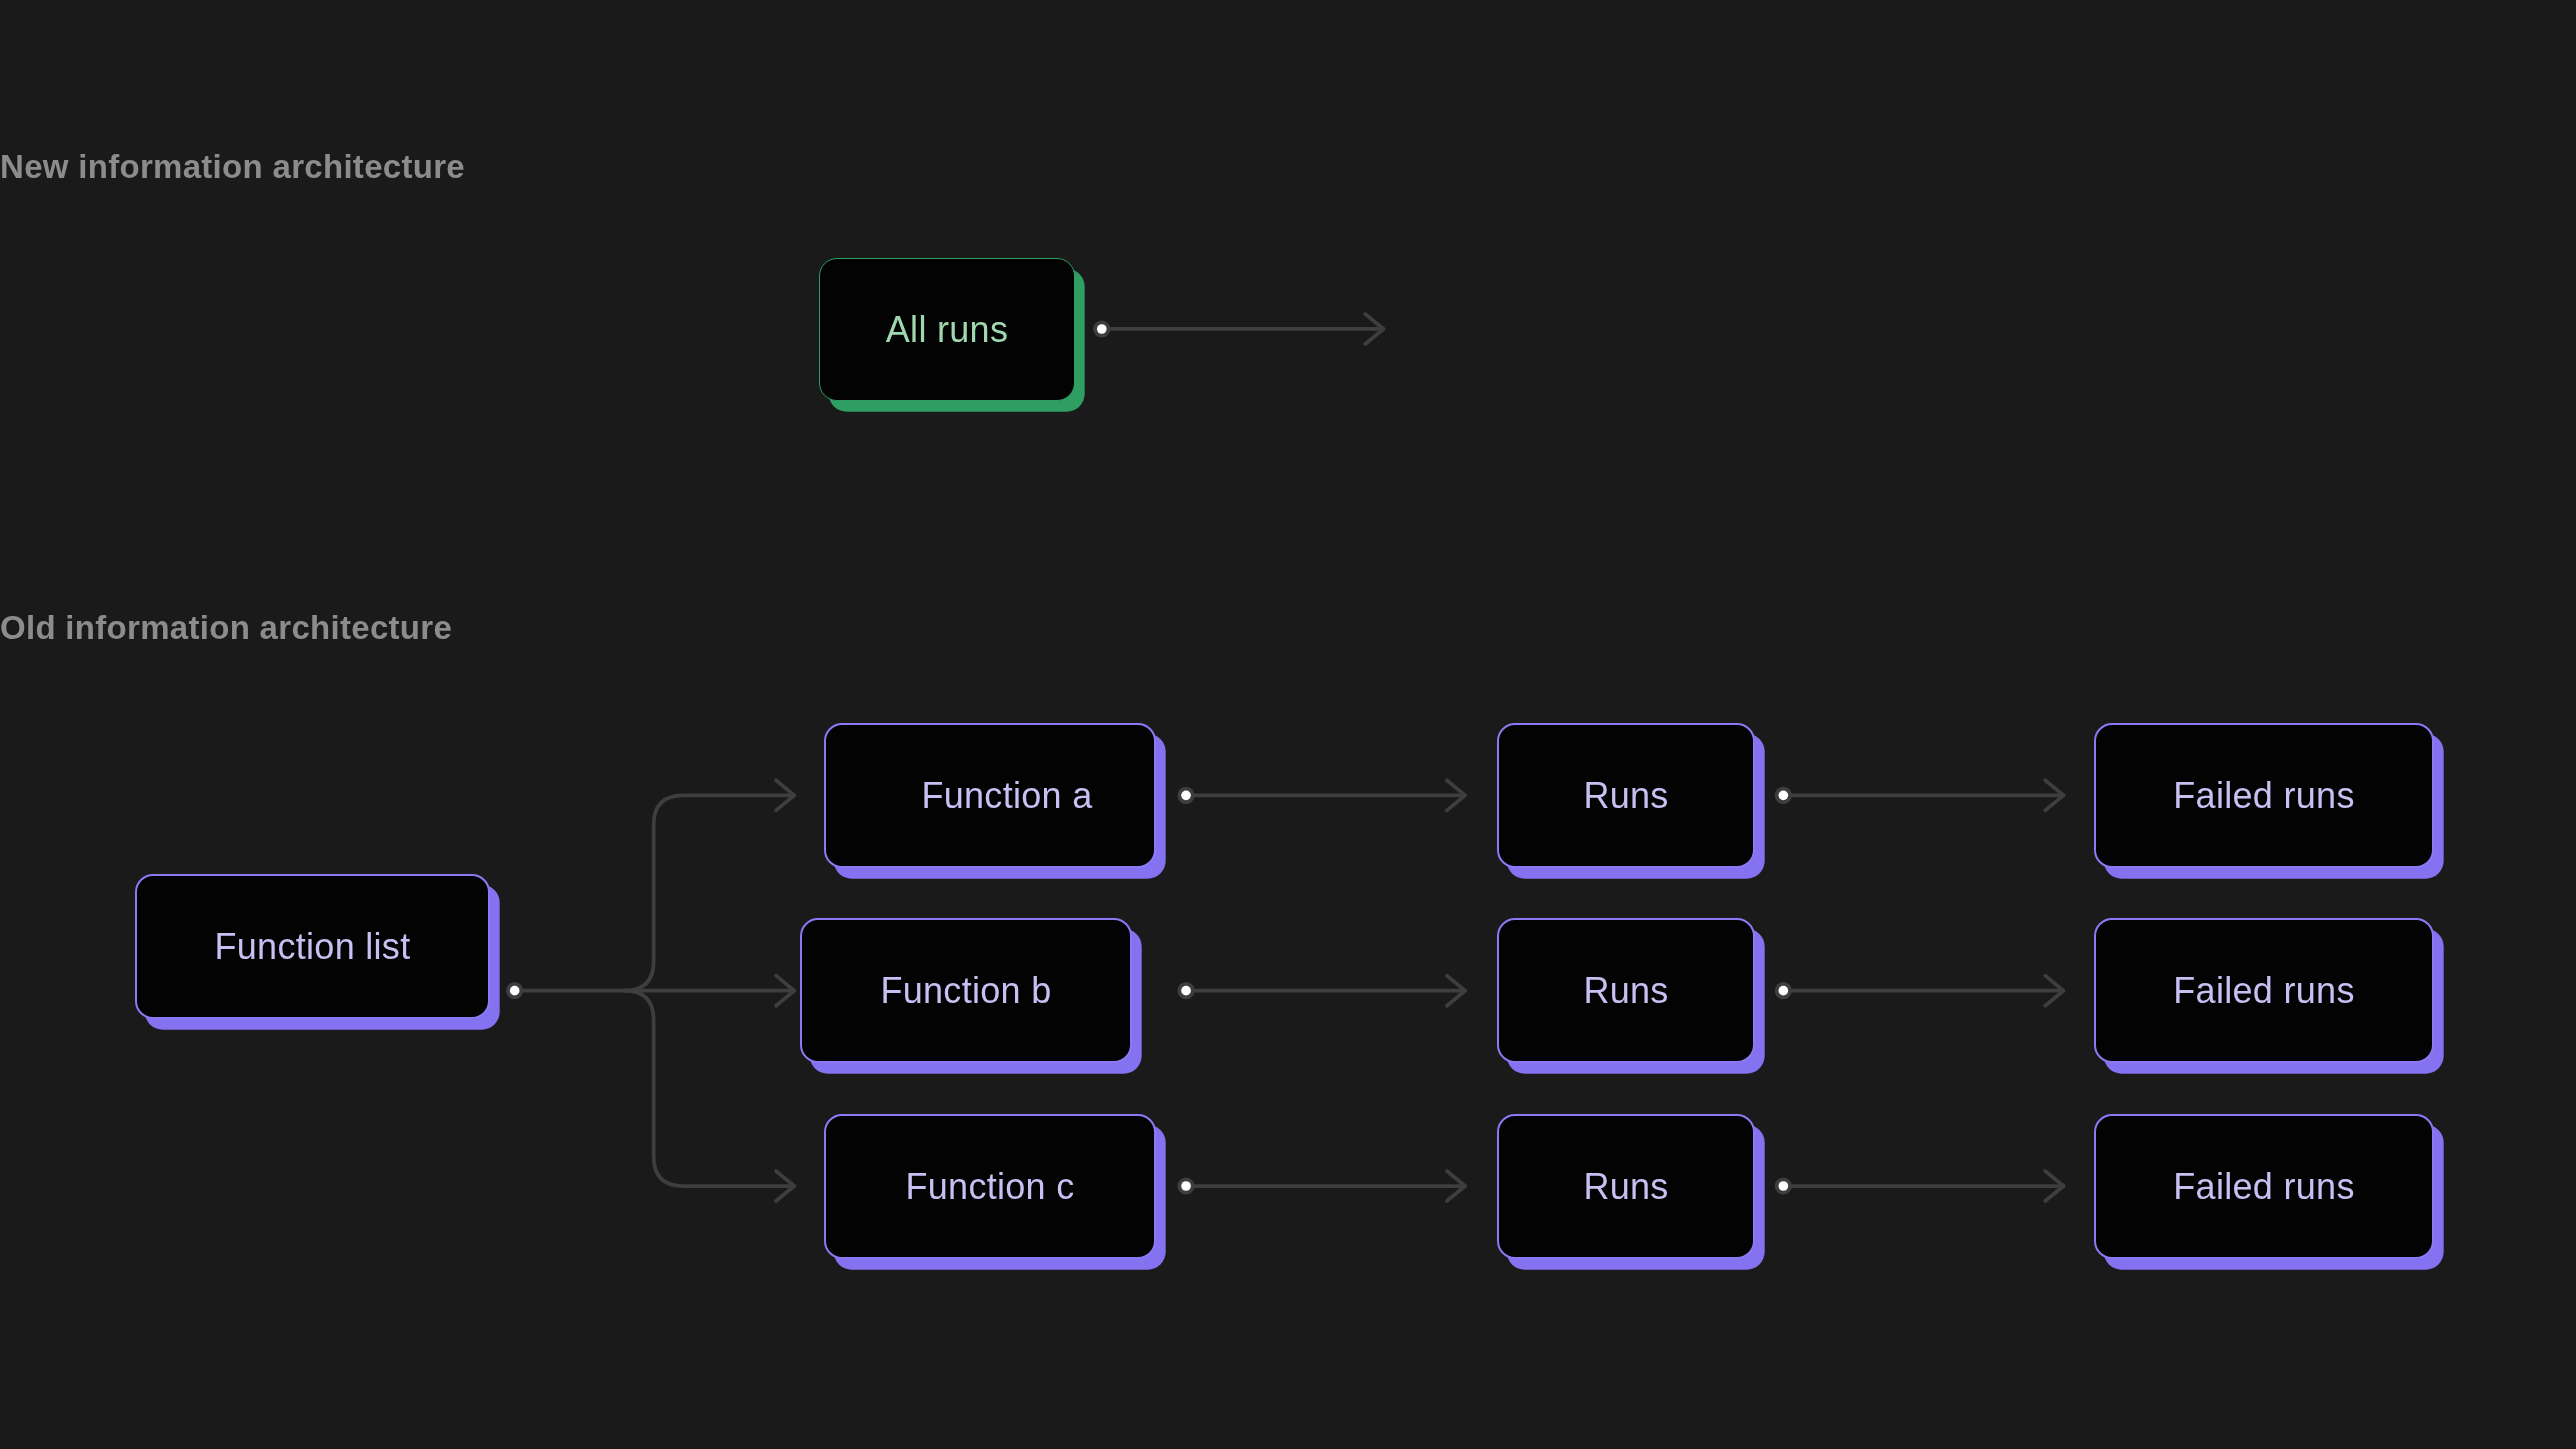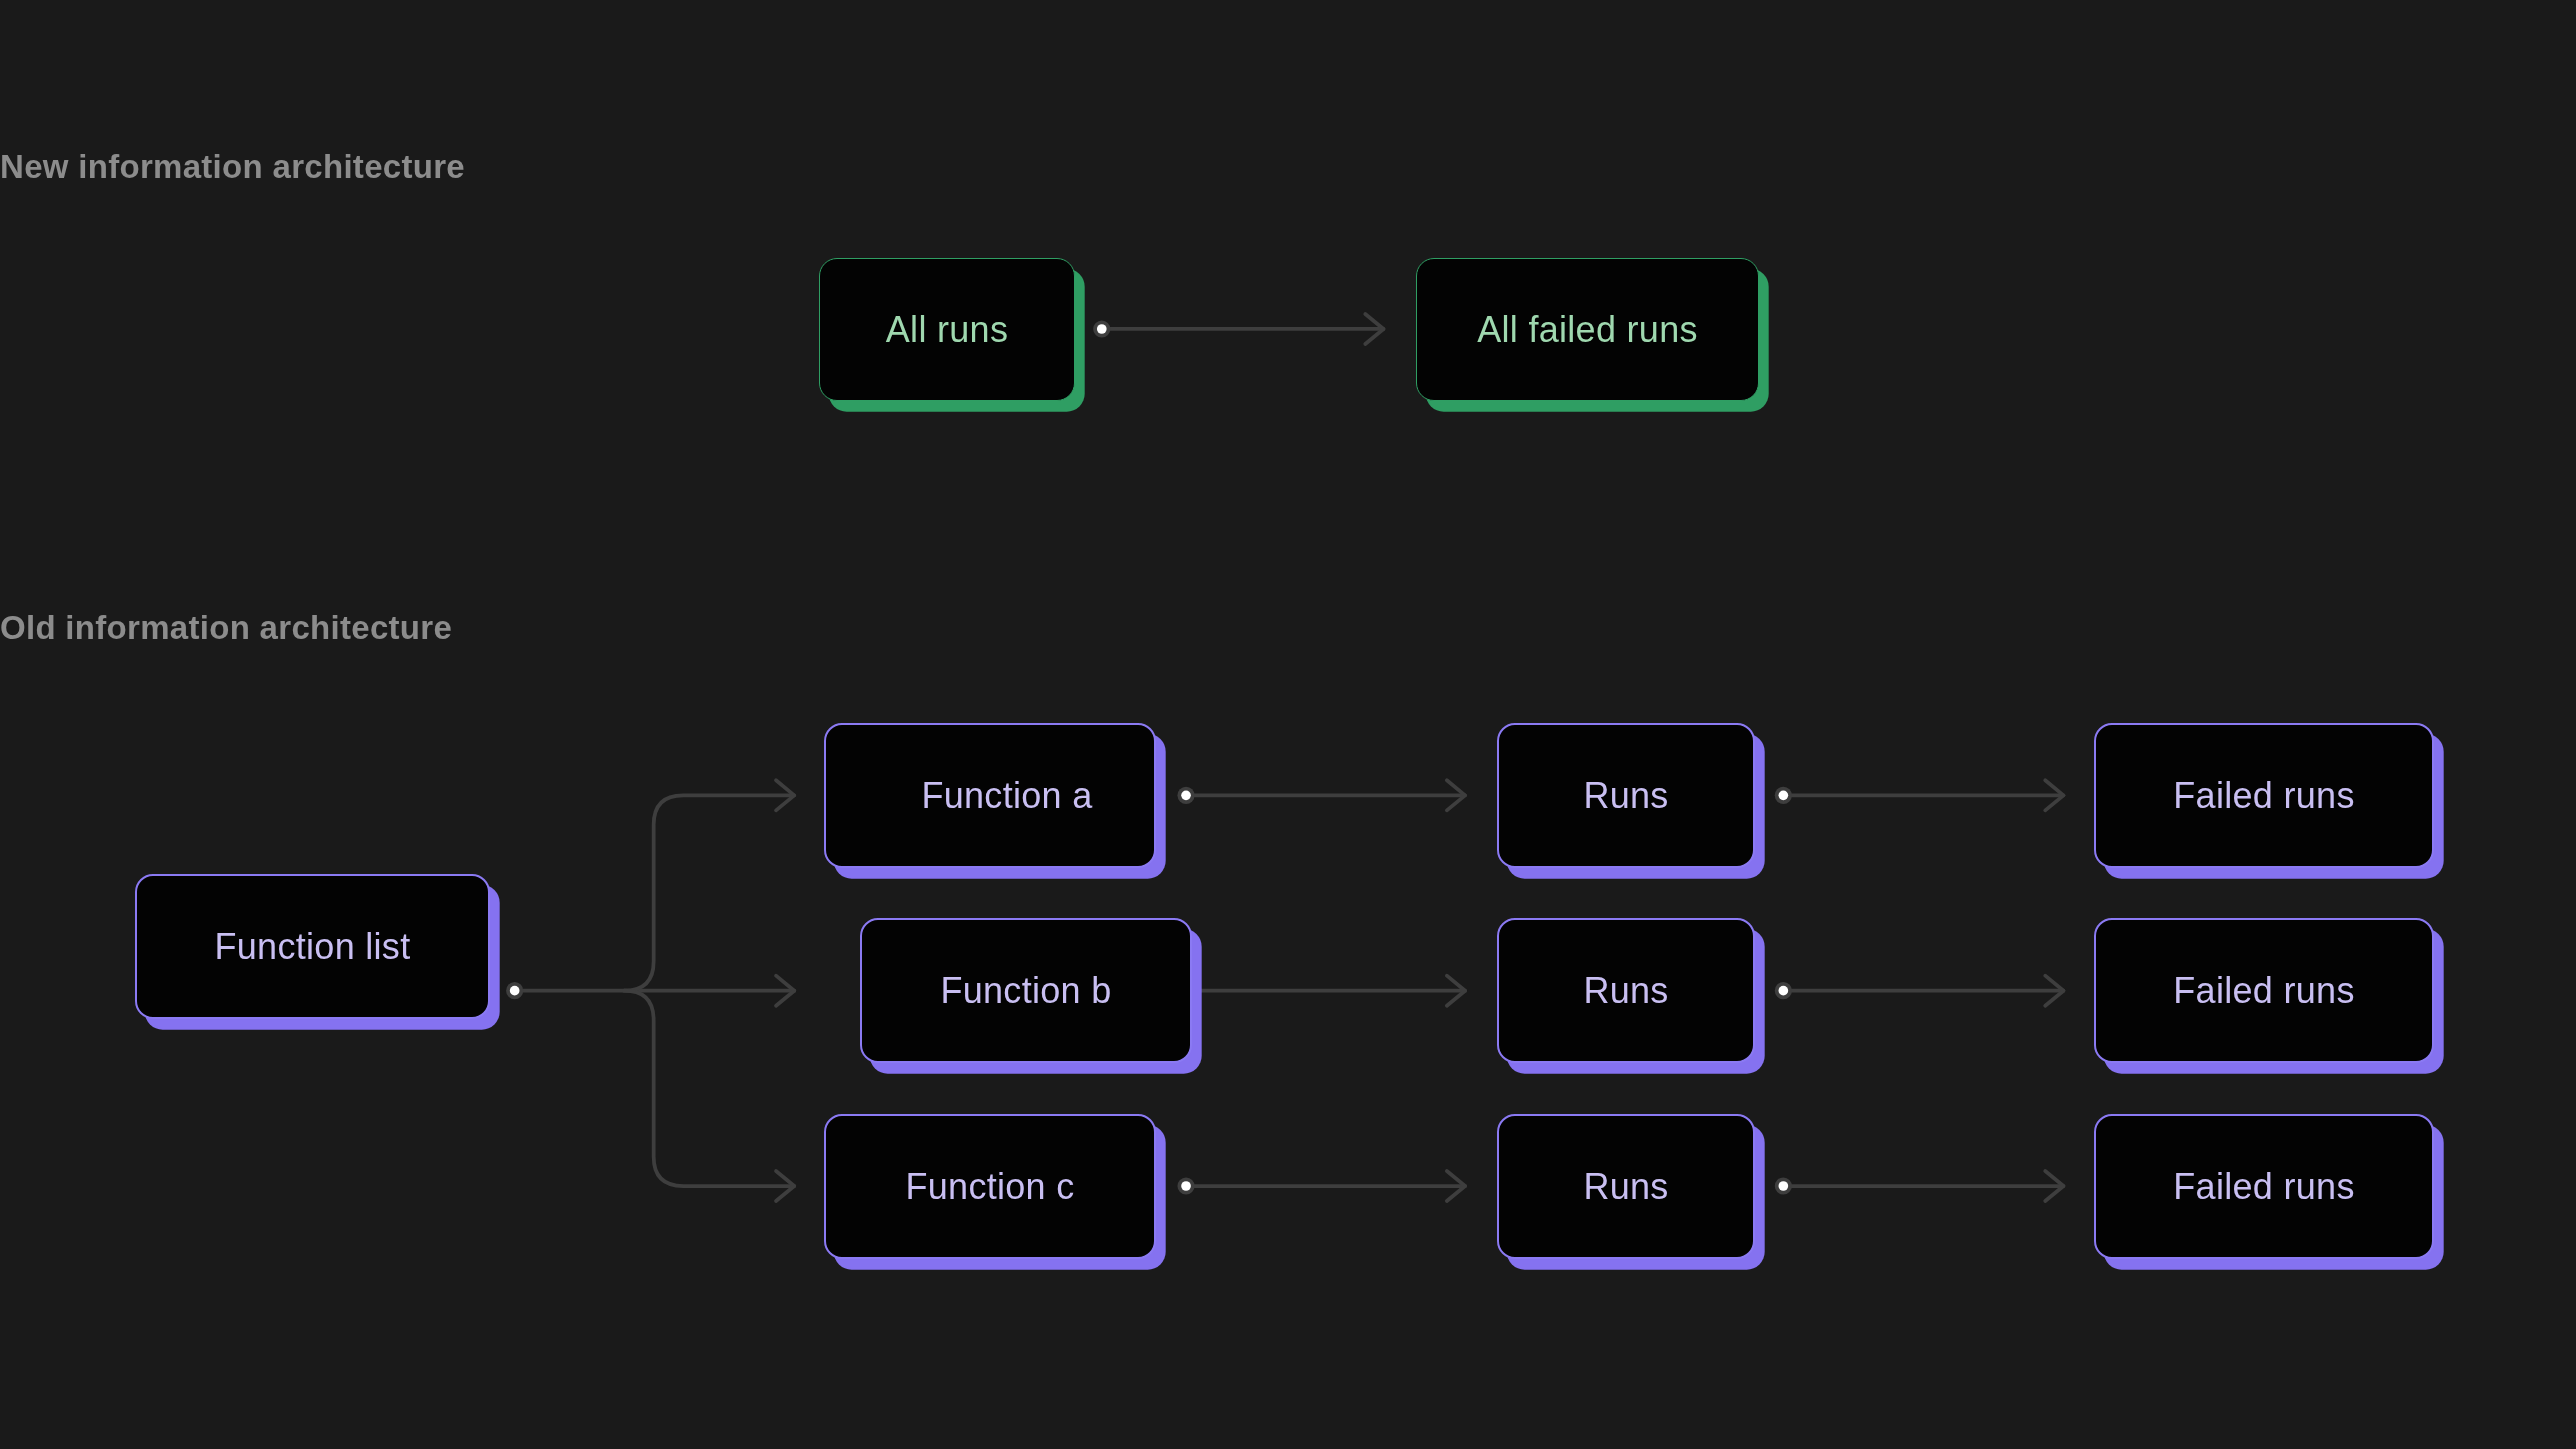--- a/index.html
+++ b/index.html
@@ -133,32 +133,29 @@
       <circle class="dot-core" cx="3323" cy="2210" r="9"></circle>
     </g>
   </svg>
 
   <div class="section-title" style="top:147px;">New information architecture</div>
   <div class="section-title" style="top:608px;">Old information architecture</div>
 
   <div class="node green" style="left:819px; top:258px; width:256px; height:143px;">
     <span>All runs</span>
   </div>
-  <div class="node green" style="left:1416px; top:258px; width:343px; height:143px;">
-    <span>All failed runs</span>
-  </div>
 
   <div class="node purple" style="left:135px; top:874px; width:355px; height:145px;">
     <span>Function list</span>
   </div>
 
   <div class="node purple" style="left:824px; top:723px; width:332px; height:145px;padding-left:34px;">
     <span>Function a</span>
   </div>
-  <div class="node purple" style="left:860px; top:918px; width:332px; height:145px;text-align:center;">
+  <div class="node purple" style="left:800px; top:918px; width:332px; height:145px;text-align:center;">
     <span>Function b</span>
   </div>
   <div class="node purple" style="left:824px; top:1114px; width:332px; height:145px;">
     <span>Function c</span>
   </div>
 
   <div class="node purple" style="left:1497px; top:723px; width:258px; height:145px;">
     <span>Runs</span>
   </div>
   <div class="node purple" style="left:1497px; top:918px; width:258px; height:145px;">

